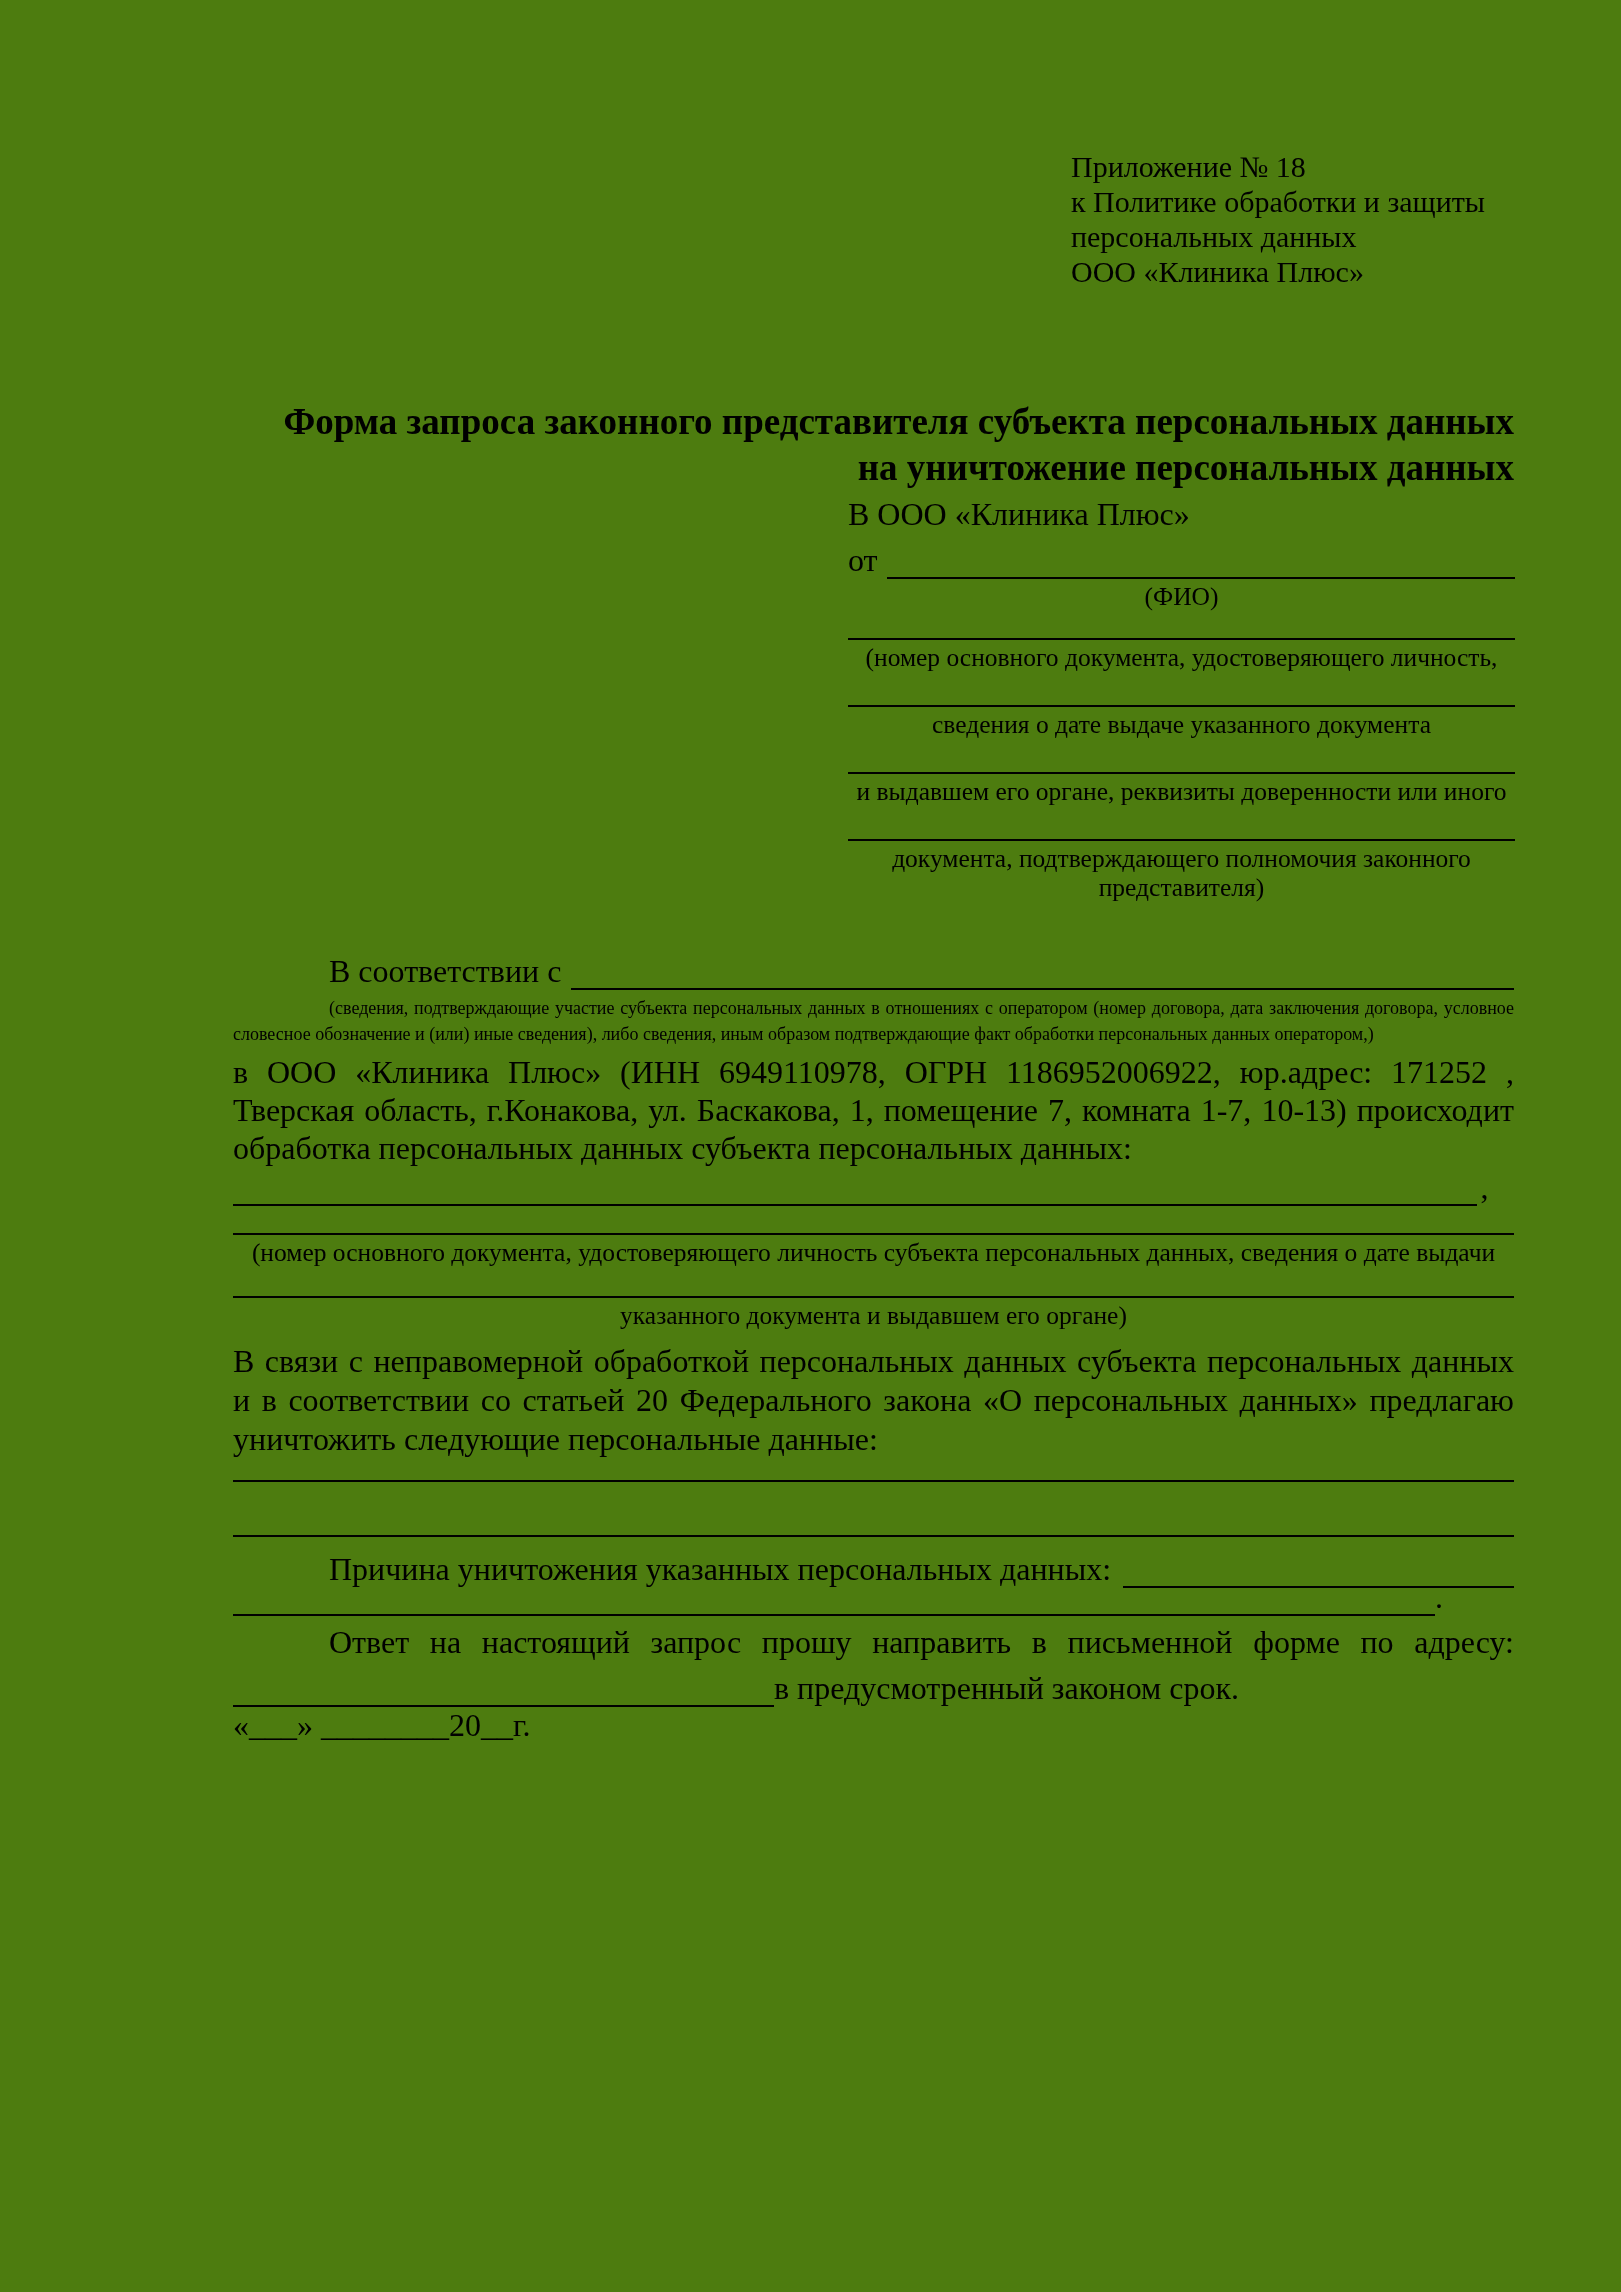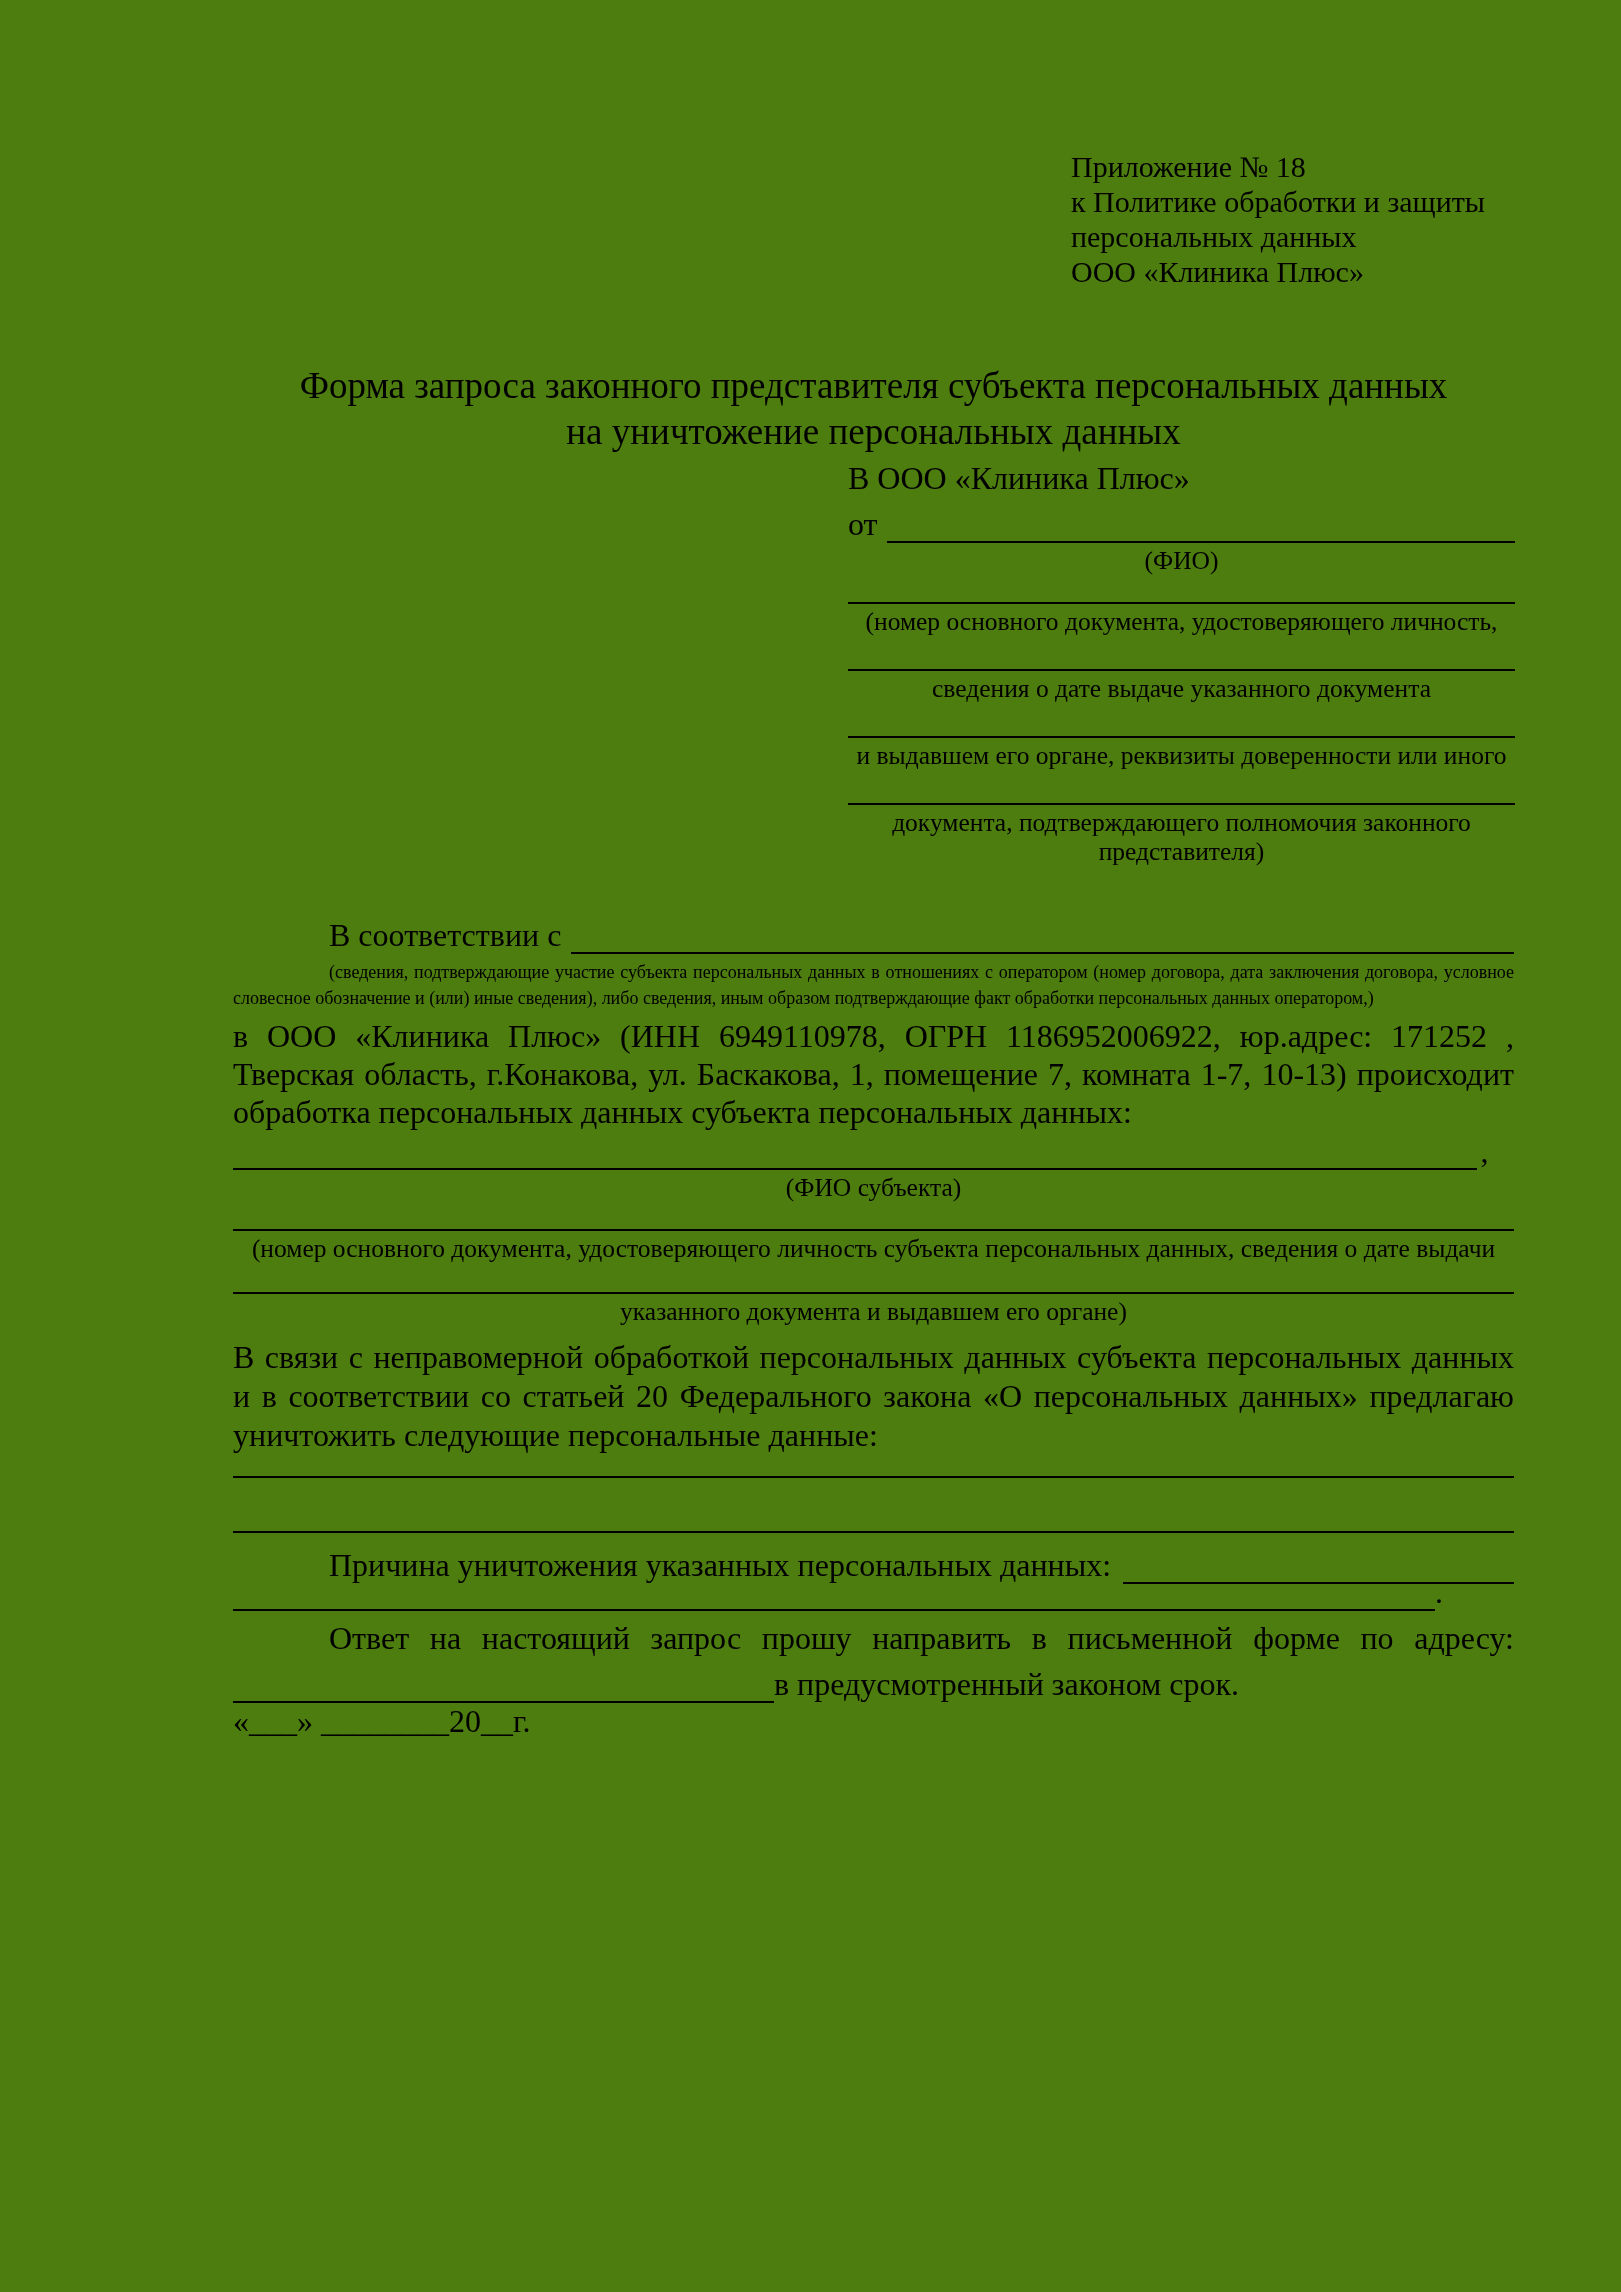--- a/index.html
+++ b/index.html
@@ -9,21 +9,21 @@
     margin: 0 auto;
     background: #4d7c0f;
     color: #000;
     font-family: "Liberation Serif", "DejaVu Serif", serif;
     font-size: 32px;
     box-sizing: border-box;
     padding: 0 107px 0 233px;
     overflow: hidden;
   }
   .appendix { margin-top: 149px; margin-left: 838px; font-size: 30px; line-height: 35px; }
-  .title { margin-top: 74px; font-size: 37px; font-weight: normal; text-align: center; line-height: 46px; }
+  .title { margin-top: 110px; font-size: 37px; font-weight: bold; text-align: right; line-height: 46px; }
   .addr { margin-left: 615px; width: 667px; margin-top: 2px; }
   .addr-org { line-height: 43px; }
   .row { display: flex; align-items: flex-end; }
   .fill { flex: 1 1 auto; border-bottom: 2.9px solid #000; }
   .from-row { height: 43px; }
   .from-label { margin-right: 9.8px; }
   .caption { font-size: 25.5px; line-height: 29px; text-align: center; margin-top: 2.9px; }
   .blank { border-bottom: 2.9px solid #000; }
   .b1 { height: 27.4px; }
   .b2 { height: 33px; }
@@ -94,21 +94,20 @@
     <span class="fill"></span>
   </div>
   <div class="footnote">(сведения, подтверждающие участие субъекта персональных данных в отношениях с оператором (номер договора, дата заключения договора, условное словесное обозначение и (или) иные сведения), либо сведения, иным образом подтверждающие факт обработки персональных данных оператором,)</div>
 
   <div class="para op-para">в ООО «Клиника Плюс» (ИНН 6949110978, ОГРН 1186952006922, юр.адрес: 171252 , Тверская область, г.Конакова, ул. Баскакова, 1, помещение 7, комната 1-7, 10-13) происходит обработка персональных данных субъекта персональных данных:</div>
 
   <div class="row comma-row">
     <span class="fill"></span>
     <span class="comma">,</span>
   </div>
-  <div class="caption">(ФИО субъекта)</div>
   <div class="blank w1"></div>
   <div class="caption">(номер основного документа, удостоверяющего личность субъекта персональных данных, сведения о дате выдачи</div>
   <div class="blank w2"></div>
   <div class="caption">указанного документа и выдавшем его органе)</div>
 
   <div class="para destr-para">В связи с неправомерной обработкой персональных данных субъекта персональных данных и в соответствии со статьей 20 Федерального закона «О персональных данных» предлагаю уничтожить следующие персональные данные:</div>
 
   <div class="blank f1"></div>
   <div class="blank f2"></div>
 

